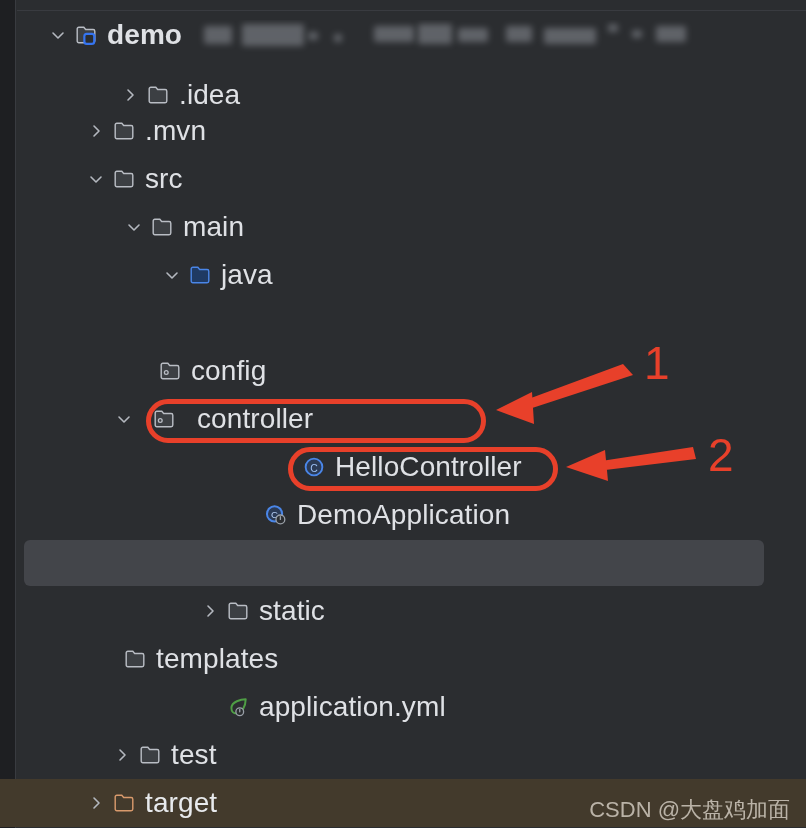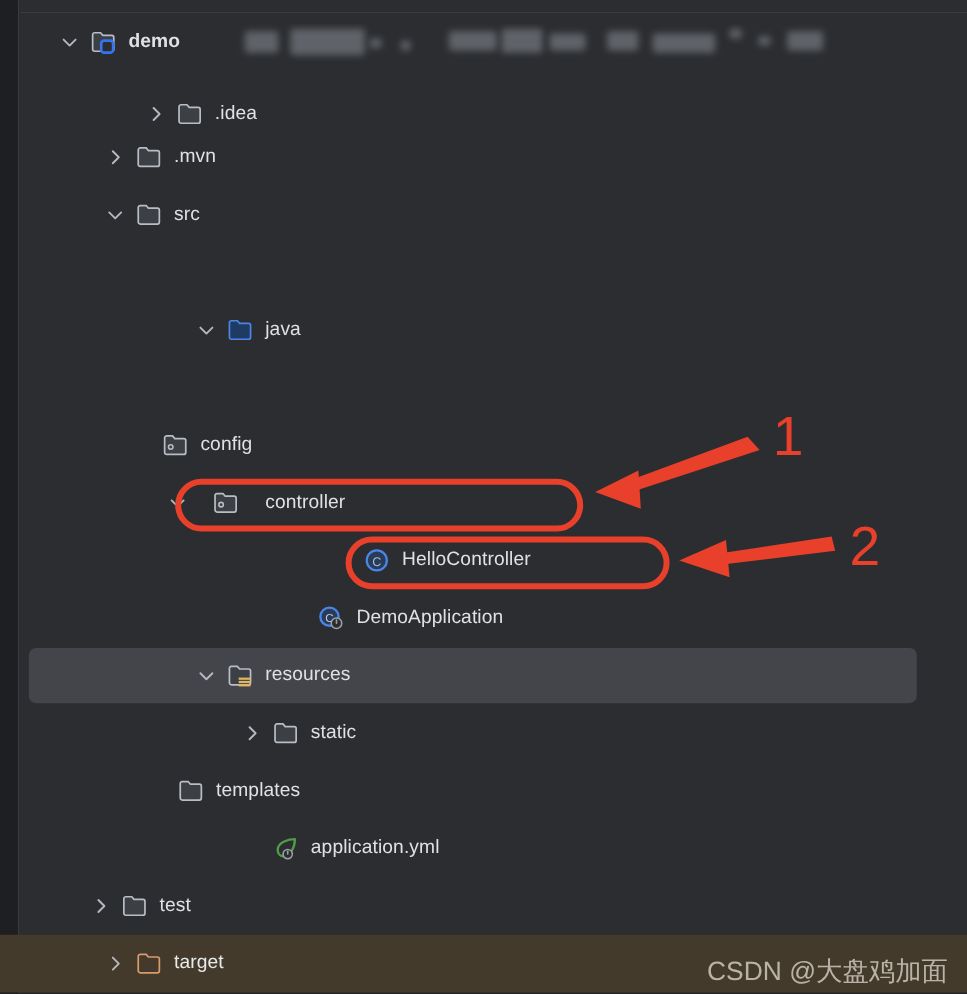--- a/index.html
+++ b/index.html
@@ -60,21 +60,21 @@
   }
   .row .icon {
     width: 30px;
     height: 48px;
     flex: 0 0 30px;
     display: flex;
     align-items: center;
     justify-content: center;
   }
   .row .label {
-    font-size: 16px;
+    font-size: 28px;
     color: #dfe1e5;
     white-space: nowrap;
     padding-left: 6px;
     letter-spacing: 0.1px;
   }
   .row .label.bold { font-weight: bold; }
   .row.target-row .label { color: #e8eaed; }
 
   .hl-row {
     position: absolute;
@@ -197,44 +197,57 @@
             <path d="M6 3 L11 8 L6 13" fill="none" stroke="#b4b8bf" stroke-width="1.6" stroke-linecap="round" stroke-linejoin="round"></path>
           </svg>
         </span>
         <span class="icon">
           <svg width="26" height="22" viewBox="0 0 20 20">
             <path d="M2 4.5 A1.5 1.5 0 0 1 3.5 3 H8 L9.7 5 H16.5 A1.5 1.5 0 0 1 18 6.5 V15.5 A1.5 1.5 0 0 1 16.5 17 H3.5 A1.5 1.5 0 0 1 2 15.5 Z" fill="#3c3f43" stroke="#b9bdc4" stroke-width="1.3"></path>
           </svg>
         </span>
         <span class="label">.mvn</span>
       </div>
+      <div class="row" style="top: 192px; padding-left: 104px;">
+        <span class="arrow">
+          <svg width="16" height="16" viewBox="0 0 16 16">
+            <path d="M3 6 L8 11 L13 6" fill="none" stroke="#b4b8bf" stroke-width="1.6" stroke-linecap="round" stroke-linejoin="round"></path>
+          </svg>
+        </span>
+        <span class="icon">
+          <svg width="26" height="22" viewBox="0 0 20 20">
+            <path d="M2 4.5 A1.5 1.5 0 0 1 3.5 3 H8 L9.7 5 H16.5 A1.5 1.5 0 0 1 18 6.5 V15.5 A1.5 1.5 0 0 1 16.5 17 H3.5 A1.5 1.5 0 0 1 2 15.5 Z" fill="#3c3f43" stroke="#b9bdc4" stroke-width="1.3"></path>
+          </svg>
+        </span>
+        <span class="label">main</span>
+      </div>
       <div class="row" style="top: 240px; padding-left: 142px;">
         <span class="arrow">
           <svg width="16" height="16" viewBox="0 0 16 16">
             <path d="M3 6 L8 11 L13 6" fill="none" stroke="#b4b8bf" stroke-width="1.6" stroke-linecap="round" stroke-linejoin="round"></path>
           </svg>
         </span>
         <span class="icon">
           <svg width="26" height="22" viewBox="0 0 20 20">
             <path d="M2 4.5 A1.5 1.5 0 0 1 3.5 3 H8 L9.7 5 H16.5 A1.5 1.5 0 0 1 18 6.5 V15.5 A1.5 1.5 0 0 1 16.5 17 H3.5 A1.5 1.5 0 0 1 2 15.5 Z" fill="#1f3a63" stroke="#4a86e8" stroke-width="1.3"></path>
           </svg>
         </span>
         <span class="label">java</span>
       </div>
-      <div class="row" style="top: 336px; padding-left: 88px;">
+      <div class="row" style="top: 336px; padding-left: 112px;">
         <span class="arrow"></span>
         <span class="icon">
           <svg width="26" height="22" viewBox="0 0 20 20">
             <path d="M2 4.5 A1.5 1.5 0 0 1 3.5 3 H8 L9.7 5 H16.5 A1.5 1.5 0 0 1 18 6.5 V15.5 A1.5 1.5 0 0 1 16.5 17 H3.5 A1.5 1.5 0 0 1 2 15.5 Z" fill="#3c3f43" stroke="#b9bdc4" stroke-width="1.3"></path>
             <circle cx="6.6" cy="11.4" r="1.7" fill="none" stroke="#b9bdc4" stroke-width="1.2"></circle>
           </svg>
         </span>
         <span class="label">config</span>
       </div>
-      <div class="row" style="top: 384px; padding-left: 118px; gap: 12px;">
+      <div class="row" style="top: 384px; padding-left: 94px; gap: 12px;">
         <span class="arrow">
           <svg width="16" height="16" viewBox="0 0 16 16">
             <path d="M3 6 L8 11 L13 6" fill="none" stroke="#b4b8bf" stroke-width="1.6" stroke-linecap="round" stroke-linejoin="round"></path>
           </svg>
         </span>
         <span class="icon">
           <svg width="26" height="22" viewBox="0 0 20 20">
             <path d="M2 4.5 A1.5 1.5 0 0 1 3.5 3 H8 L9.7 5 H16.5 A1.5 1.5 0 0 1 18 6.5 V15.5 A1.5 1.5 0 0 1 16.5 17 H3.5 A1.5 1.5 0 0 1 2 15.5 Z" fill="#3c3f43" stroke="#b9bdc4" stroke-width="1.3"></path>
             <circle cx="6.6" cy="11.4" r="1.7" fill="none" stroke="#b9bdc4" stroke-width="1.2"></circle>
           </svg>
@@ -256,70 +269,54 @@
         <span class="icon">
           <svg width="26" height="22" viewBox="0 0 20 20">
             <circle cx="8.7" cy="9" r="6.9" fill="#2b3a55" stroke="#4a86e8" stroke-width="1.8"></circle>
             <text x="8.7" y="12.8" fill="#b6cff5" font-size="8.8" font-family="Liberation Sans, sans-serif" text-anchor="middle">C</text>
             <circle cx="14" cy="14" r="4" fill="#2b2d30" stroke="#9aa0a8" stroke-width="1.2"></circle>
             <path d="M14 11.6 V14" stroke="#9aa0a8" stroke-width="1.2" stroke-linecap="round"></path>
           </svg>
         </span>
         <span class="label">DemoApplication</span>
       </div>
-      <div class="row" style="top: 528px; padding-left: 142px;">
-        <span class="arrow">
-          <svg width="16" height="16" viewBox="0 0 16 16">
-            <path d="M3 6 L8 11 L13 6" fill="none" stroke="#b4b8bf" stroke-width="1.6" stroke-linecap="round" stroke-linejoin="round"></path>
-          </svg>
-        </span>
-        <span class="icon">
-          <svg width="26" height="22" viewBox="0 0 20 20">
-            <path d="M2 4.5 A1.5 1.5 0 0 1 3.5 3 H8 L9.7 5 H16.5 A1.5 1.5 0 0 1 18 6.5 V15.5 A1.5 1.5 0 0 1 16.5 17 H3.5 A1.5 1.5 0 0 1 2 15.5 Z" fill="#3c3f43" stroke="#b9bdc4" stroke-width="1.3"></path>
-            <rect x="9" y="11.5" width="9" height="1.7" fill="#e0b661"></rect>
-            <rect x="9" y="14" width="9" height="1.7" fill="#e0b661"></rect>
-            <rect x="9" y="16.5" width="9" height="1.7" fill="#e0b661"></rect>
-          </svg>
-        </span>
-        <span class="label">resources</span>
-      </div>
       <div class="row" style="top: 576px; padding-left: 180px;">
         <span class="arrow">
           <svg width="16" height="16" viewBox="0 0 16 16">
             <path d="M6 3 L11 8 L6 13" fill="none" stroke="#b4b8bf" stroke-width="1.6" stroke-linecap="round" stroke-linejoin="round"></path>
           </svg>
         </span>
         <span class="icon">
           <svg width="26" height="22" viewBox="0 0 20 20">
             <path d="M2 4.5 A1.5 1.5 0 0 1 3.5 3 H8 L9.7 5 H16.5 A1.5 1.5 0 0 1 18 6.5 V15.5 A1.5 1.5 0 0 1 16.5 17 H3.5 A1.5 1.5 0 0 1 2 15.5 Z" fill="#3c3f43" stroke="#b9bdc4" stroke-width="1.3"></path>
           </svg>
         </span>
         <span class="label">static</span>
       </div>
-      <div class="row" style="top: 624px; padding-left: 101px;">
+      <div class="row" style="top: 624px; padding-left: 77px;">
         <span class="arrow"></span>
         <span class="icon">
           <svg width="26" height="22" viewBox="0 0 20 20">
             <path d="M2 4.5 A1.5 1.5 0 0 1 3.5 3 H8 L9.7 5 H16.5 A1.5 1.5 0 0 1 18 6.5 V15.5 A1.5 1.5 0 0 1 16.5 17 H3.5 A1.5 1.5 0 0 1 2 15.5 Z" fill="#3c3f43" stroke="#b9bdc4" stroke-width="1.3"></path>
           </svg>
         </span>
         <span class="label">templates</span>
       </div>
       <div class="row" style="top: 672px; padding-left: 180px;">
         <span class="arrow"></span>
         <span class="icon">
           <svg width="26" height="22" viewBox="0 0 20 20">
             <path d="M17 3 C13 3 4 5 4 11 C4 14 6 16 8.5 16 C13 16 17 10 17 3 Z" fill="none" stroke="#4f9e45" stroke-width="1.8" stroke-linejoin="round"></path>
             <circle cx="11.6" cy="14.3" r="3.5" fill="#2b2d30" stroke="#9aa0a8" stroke-width="1.2"></circle>
             <path d="M11.6 12.2 V14.3" stroke="#9aa0a8" stroke-width="1.2" stroke-linecap="round"></path>
           </svg>
         </span>
         <span class="label">application.yml</span>
       </div>
-      <div class="row" style="top: 720px; padding-left: 54px;">
+      <div class="row" style="top: 720px; padding-left: 92px;">
         <span class="arrow">
           <svg width="16" height="16" viewBox="0 0 16 16">
             <path d="M6 3 L11 8 L6 13" fill="none" stroke="#b4b8bf" stroke-width="1.6" stroke-linecap="round" stroke-linejoin="round"></path>
           </svg>
         </span>
         <span class="icon">
           <svg width="26" height="22" viewBox="0 0 20 20">
             <path d="M2 4.5 A1.5 1.5 0 0 1 3.5 3 H8 L9.7 5 H16.5 A1.5 1.5 0 0 1 18 6.5 V15.5 A1.5 1.5 0 0 1 16.5 17 H3.5 A1.5 1.5 0 0 1 2 15.5 Z" fill="#3c3f43" stroke="#b9bdc4" stroke-width="1.3"></path>
           </svg>
         </span>

